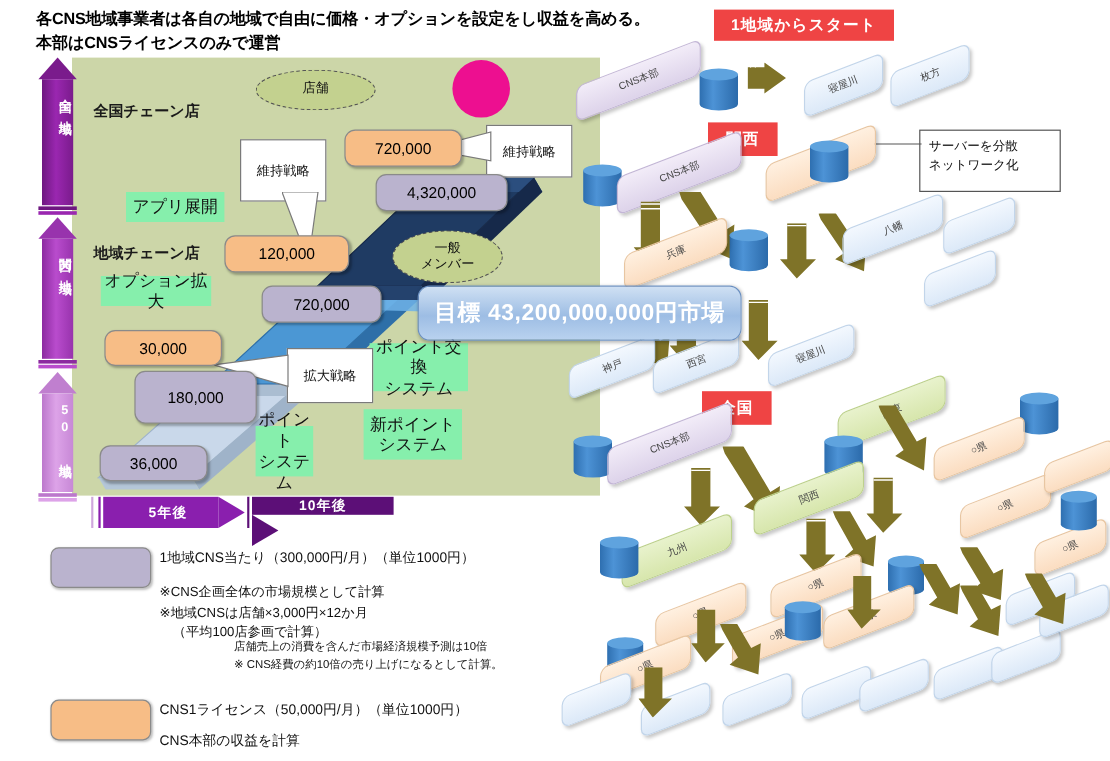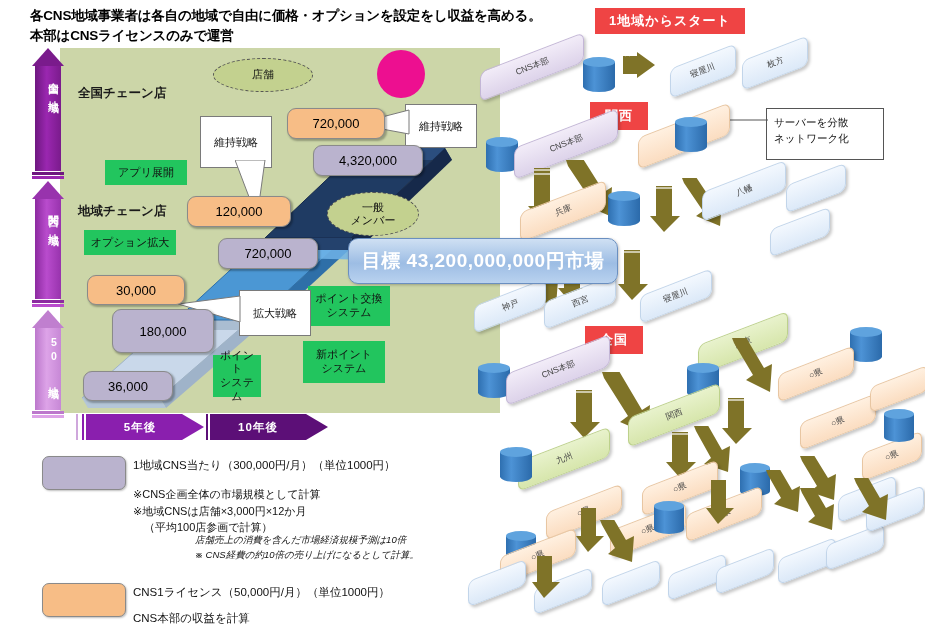--- a/index.html
+++ b/index.html
@@ -44,22 +44,22 @@
     width:100%;text-align:center;
     padding-top:8px;
     box-sizing:border-box;
   }
   .vrange .base{height:3px;margin-top:1px;}
 
   
   .chain-label{font-size:12.5px;color:#1a1a1a;font-weight:bold;}
 
   .yellowbox{
-    background:#22c55e;border:0;
-    font-size:11px;color:#111;
+    background:#86efac;border:0;
+    font-size:14px;color:#111;
     text-align:center;line-height:1.25;
     display:flex;align-items:center;justify-content:center;
     box-sizing:border-box;padding:2px;
   }
   .whitebox{
     background:#fff;border:1px solid #7a7a7a;
     font-size:11px;color:#111;
     display:flex;align-items:center;justify-content:center;
     box-sizing:border-box;
   }
@@ -269,34 +269,34 @@
   <div class="tmark"></div>
     <div style="width:2px;height:26px;background:#8a1fae;"></div>
     <div class="tmark"></div>
   <div class="tarrow" style="width:118px;">
     <div class="bar" style="background:#8a1fae;padding-left:12px;">5年後</div>
     <div class="tip" style="border-left:22px solid #8a1fae;"></div>
   </div>
   <div class="tmark"></div>
     <div style="width:2px;height:26px;background:#5c0f77;"></div>
     <div class="tmark"></div>
-  <div class="tarrow" style="width:118px;">
+  <div class="tarrow" style="width:118px;flex-direction:column;">
     <div class="bar" style="background:#5c0f77;">10年後</div>
     <div class="tip" style="border-left:22px solid #5c0f77;"></div>
   </div>
 </div>
 
 <div class="abs legend-swatch" style="left:42px;top:456px;width:82px;height:32px;background:#bab3ce;"></div>
 <div class="abs legend-txt" style="left:133px;top:457px;width:380px;">1地域CNS当たり（300,000円/月）（単位1000円）</div>
 <div class="abs legend-note" style="left:133px;top:486px;width:400px;">
   <div>※CNS企画全体の市場規模として計算</div>
   <div>※地域CNSは店舗×3,000円×12か月</div>
   <div>　（平均100店参画で計算）</div>
 </div>
-<div class="abs legend-small" style="left:195px;top:532px;width:330px;font-style:italic;">
+<div class="abs legend-small" style="left:195px;top:532px;width:330px;">
   <div>店舗売上の消費を含んだ市場経済規模予測は10倍</div>
   <div>※ CNS経費の約10倍の売り上げになるとして計算。</div>
 </div>
 
 <div class="abs legend-swatch" style="left:42px;top:583px;width:82px;height:32px;background:#f7bd86;"></div>
 <div class="abs legend-txt" style="left:133px;top:584px;width:380px;">CNS1ライセンス（50,000円/月）（単位1000円）</div>
 <div class="abs legend-txt" style="left:133px;top:610px;width:380px;">CNS本部の収益を計算</div>
 
 <div id="right-panel" class="abs">
 

